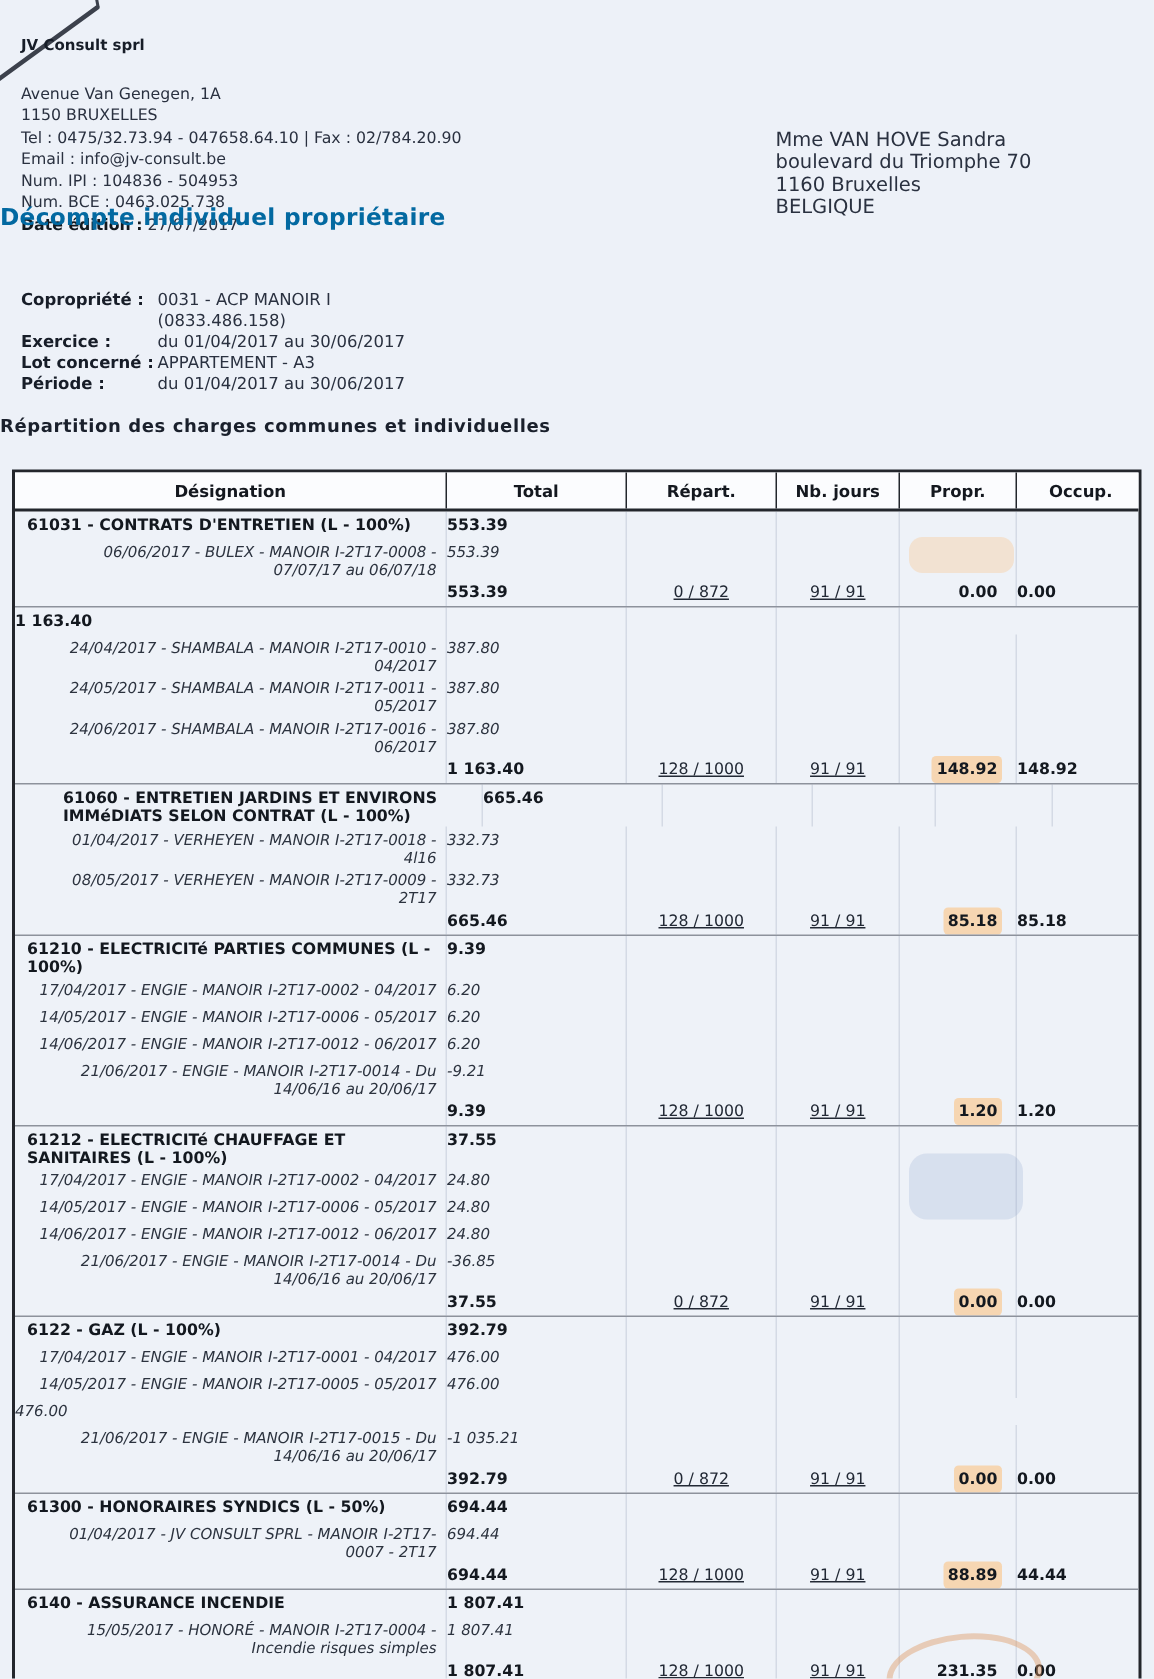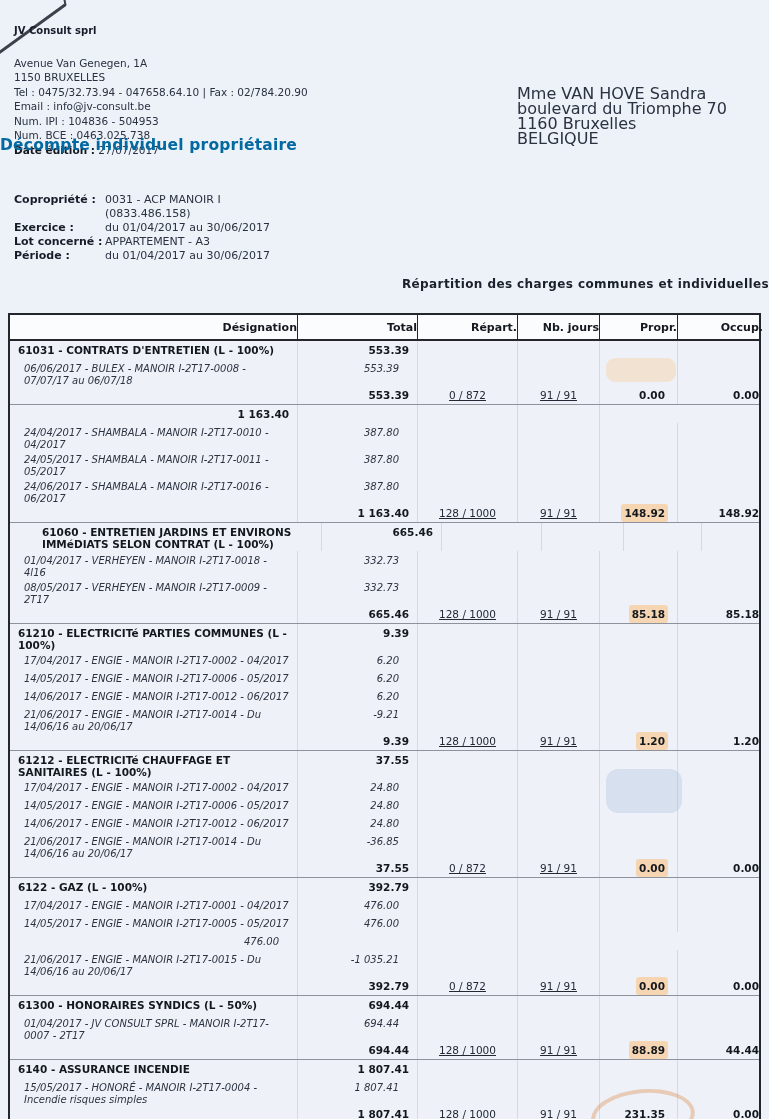--- a/index.html
+++ b/index.html
@@ -18,57 +18,57 @@
     background:#3c414c;transform:rotate(-36deg);transform-origin:left center;border-radius:2px;}
   .pen-stroke:after{content:"";position:absolute;right:-2px;top:-7px;width:2px;height:9px;background:#3c414c;transform:rotate(25deg);}
 
   
   .company{position:absolute;left:14px;top:24px;font-size:10.5px;line-height:14.5px;color:#2a3140;}
   .company .co-name{font-weight:bold;font-size:10px;color:#171d28;margin-bottom:17px;}
   .company .date-line{font-size:10.5px;}
   .company .date-line b{color:#13191f;}
 
   
-  .recipient{position:absolute;left:517px;top:86px;font-size:16px;line-height:15px;color:#2a3140;}
+  .recipient{position:absolute;left:517px;top:86px;font-size:13px;line-height:15px;color:#2a3140;}
 
   .doc-title{position:absolute;left:0;top:136px;width:685px;text-align:left;
     font-size:15.5px;font-weight:bold;color:#0369a1;letter-spacing:.2px;}
 
   
   .info{position:absolute;left:14px;top:193px;font-size:11px;line-height:14px;color:#2a3140;}
   .info-row{display:grid;grid-template-columns:91px auto;}
   .info-label{font-weight:bold;color:#171d28;}
 
-  .section-heading{position:absolute;left:0;right:0;top:277px;text-align:right;
+  .section-heading{position:absolute;left:0;right:0;top:277px;text-align:left;
     font-size:12px;font-weight:bold;color:#1a202c;letter-spacing:.4px;}
 
   
   .charges-table{position:absolute;left:8px;top:313px;width:753px;
     border:2px solid #23262c;border-bottom-width:3px;box-sizing:border-box;background:#eef2f8;}
   .thead{display:grid;grid-template-columns:287px 120px 100px 82px 78px 86px;
     background:#fbfcfe;border-bottom:2.5px solid #23262c;}
-  .thead > div{font-size:11px;font-weight:bold;text-align:right;padding:6px 0 5px;
+  .thead > div{font-size:11px;font-weight:bold;text-align:center;padding:6px 0 5px;
     border-left:1.5px solid #23262c;color:#14181f;}
   .thead > div:first-child{border-left:none;}
 
   .tsection{position:relative;}
   .tsection + .tsection{border-top:1px solid #8d929c;}
 
   .trow{display:grid;grid-template-columns:287px 120px 100px 82px 78px 86px;align-items:start;}
   .trow > div{box-sizing:border-box;}
   .trow > div + div{border-left:1px solid rgba(110,125,155,0.20);align-self:stretch;}
 
   .rh{min-height:18px;}   .rh2{min-height:28px;padding-left:24px;}
   .rd1{min-height:18px;}  .rd2{min-height:24px;}
   .rs{min-height:18px;}
 
   .c-des{padding:3px 6px 0 8px;}
   .head-des{font-size:10.5px;font-weight:bold;line-height:12px;color:#13181f;}
-  .det-des{font-size:10px;font-style:italic;line-height:11.5px;color:#2c333f;padding-left:14px;padding-top:4px;}
-  .c-amt{text-align:right;padding:3px 8px 0 0;font-size:10.5px;}
+  .det-des{font-size:10px;font-style:italic;line-height:11.5px;color:#2c333f;padding-left:14px;padding-top:4px;text-align:right;}
+  .c-amt{text-align:left;padding:3px 8px 0 0;font-size:10.5px;}
   .head-amt,.sum-amt{font-weight:bold;color:#13181f;}
   .det-amt{font-style:italic;font-size:10px;padding-right:18px;padding-top:4px;color:#2c333f;}
   .c-mid{text-align:center;font-size:10.5px;padding-top:3px;color:#222935;text-decoration:underline;}
   .c-propr{text-align:right;padding:3px 12px 0 0;font-size:10.5px;font-weight:bold;color:#13181f;}
   .c-occ{padding-right:4px;}
 
   .pval{display:inline-block;position:relative;}
   .pval.hl{background:#f6d6b2;box-shadow:0 0 0 3px #f6d6b2;border-radius:1px;}
   .ring{position:absolute;border:4px solid rgba(221,150,92,0.42);border-radius:50%;pointer-events:none;z-index:2;}
   .ring-lg{width:96px;height:46px;left:50%;top:50%;transform:translate(-52%,-46%) rotate(-5deg);}

